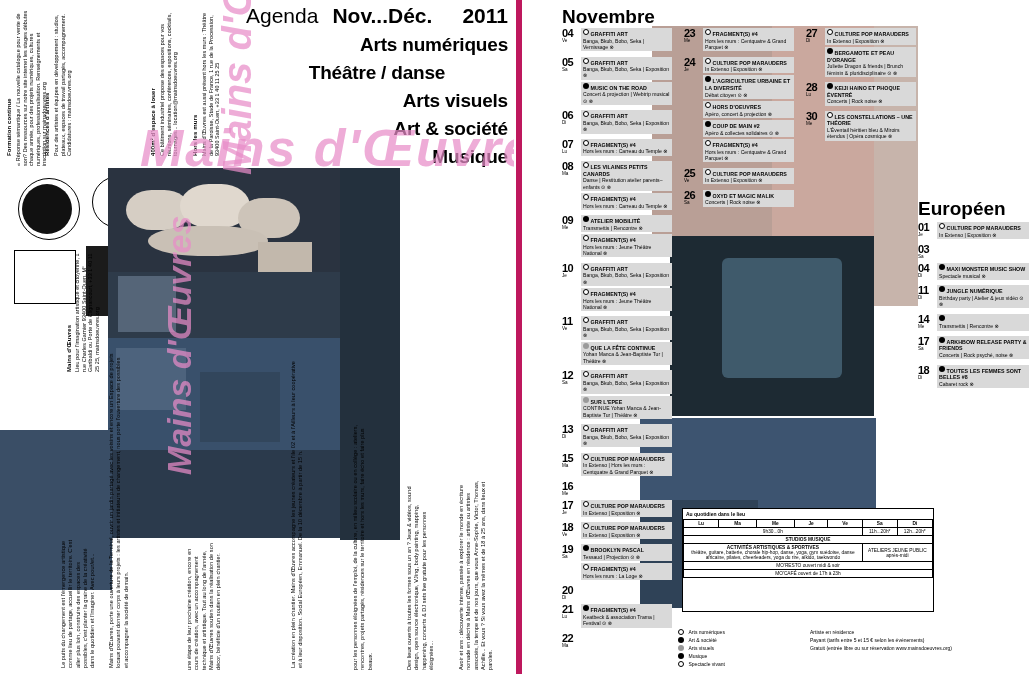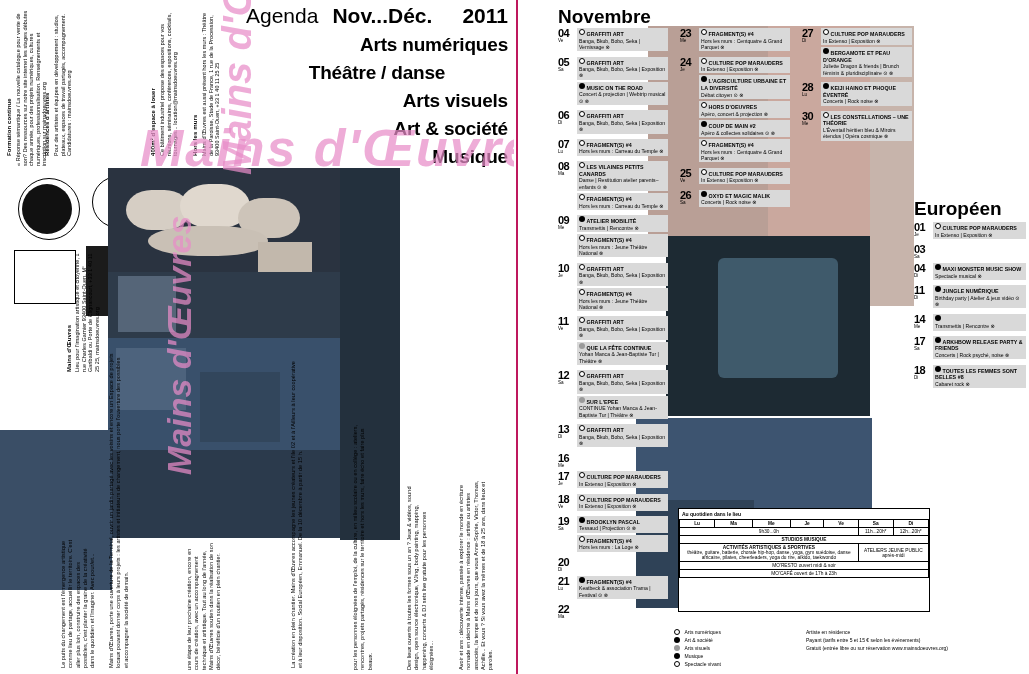--- a/index.html
+++ b/index.html
@@ -8,21 +8,21 @@
     width: 1029px; height: 674px;
     background: #ffffff;
     font-family: "Liberation Sans", sans-serif;
     overflow: hidden;
     position: relative;
   }
   .page { position:absolute; top:0; left:0; width:1029px; height:674px; background:#fff; }
 
   
   .left { position:absolute; left:0; top:0; width:514px; height:674px; background:#fff; overflow:hidden; }
-  .right { position:absolute; left:516px; top:0; width:513px; height:674px; background:#fff; overflow:hidden; border-left:2px solid #be185d;}
+  .right { position:absolute; left:516px; top:0; width:513px; height:674px; background:#fff; overflow:hidden; border-left:6px solid #be185d;}
 
   
   .masthead { position:absolute; left:246px; top:4px; width:262px; color:#000; }
   .mh-row { display:flex; align-items:baseline; gap:14px; font-weight:bold; font-size:20px; letter-spacing:0px; }
   .mh-agenda { font-size:21px; font-weight:normal; }
   .mh-dates { font-size:21px; font-weight:bold; }
   .mh-year { font-size:21px; font-weight:bold; margin-left:auto; }
   .mh-line { text-align:right; font-size:19px; font-weight:bold; margin-top:7px; letter-spacing:-0.2px;}
   .mh-line.l2 { margin-top:6px; }
   .mh-line.l3 { margin-top:6px;text-align:center; }
@@ -307,20 +307,29 @@
               <div class="ev-sub">CONTINUE Yohan Manca &amp; Jean-Baptiste Tur | Théâtre ⊗</div>
             </div>
           </div>
         </div>
         <div class="ev">
           <div class="ev-date">13<span class="dw">Di</span></div>
           <div class="ev-body">
             <div class="blk" style="margin-bottom: 2px;">
               <div class="ev-title"><span class="tag w"></span>GRAFFITI ART</div>
               <div class="ev-sub">Banga, Bkub, Bobo, Seka | Exposition ⊗</div>
+            </div>
+          </div>
+        </div>
+        <div class="ev">
+          <div class="ev-date">15<span class="dw">Ma</span></div>
+          <div class="ev-body">
+            <div class="blk" style="margin-bottom: 2px;">
+              <div class="ev-title"><span class="tag w"></span>CULTURE POP MARAUDERS</div>
+              <div class="ev-sub">In Extenso | Hors les murs : Centquatre &amp; Grand Parquet ⊗</div>
             </div>
           </div>
         </div>
         <div class="ev">
           <div class="ev-date">16<span class="dw">Me</span></div>
           <div class="ev-body"></div>
         </div>
         <div class="ev">
           <div class="ev-date">17<span class="dw">Je</span></div>
           <div class="ev-body">

